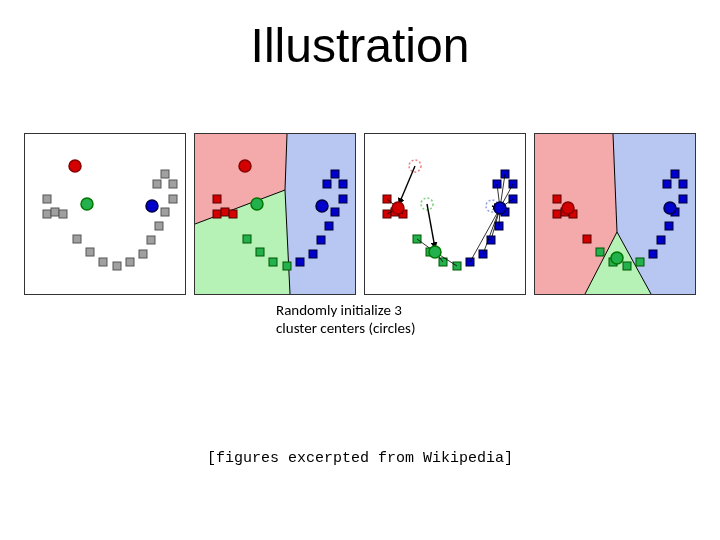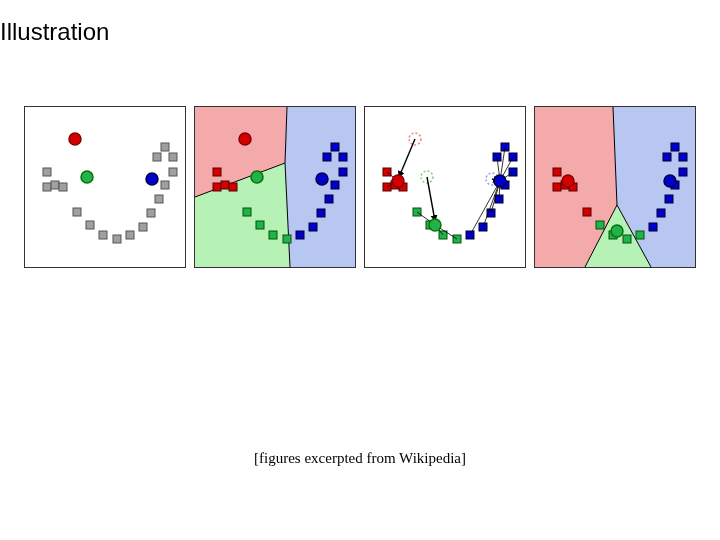--- a/index.html
+++ b/index.html
@@ -5,22 +5,22 @@
   body {
     margin: 0;
     padding: 0;
     width: 720px;
     height: 540px;
     background: #fff;
     font-family: "Times New Roman", serif;
     position: relative;
   }
   .title {
-    text-align: left;
-    font-size: 24px;
+    text-align: center;
+    font-size: 48px;
     padding-top: 18px;
     font-family: Arial, sans-serif;
   }
   .panels {
     display: flex;
     justify-content: center;
     gap: 8px;
     margin-top: 60px;
   }
   .panel {
@@ -41,21 +41,21 @@
   }
   .cap {
     width: 168px;
     padding: 0 2px;
   }
   .credit {
     position: absolute;
     width: 100%;
     text-align: center;
     top: 450px;
-    font-family: Liberation Serif, serif;
+    font-family: Liberation Mono, monospace;
     font-size: 15px;
   }
   svg { display:block; }
 </style>
 </head>
 <body>
 
 <div class="title">Illustration</div>
 
 <div class="panels">
@@ -225,15 +225,16 @@
       </g>
       <circle cx="33" cy="74" r="6" fill="#d40000" stroke="#800" stroke-width="1.5"></circle>
       <circle cx="82" cy="124" r="6" fill="#22b14c" stroke="#070" stroke-width="1.5"></circle>
       <circle cx="135" cy="74" r="6" fill="#0000cc" stroke="#004" stroke-width="1.5"></circle>
     </svg>
   </div>
 
 </div>
 
 <div class="captions">
+  <div class="cap">Randomly initialize 3 cluster centers (circles)</div>
 </div>
 
 <div class="credit">[figures excerpted from Wikipedia]</div>
 
 </body></html>

